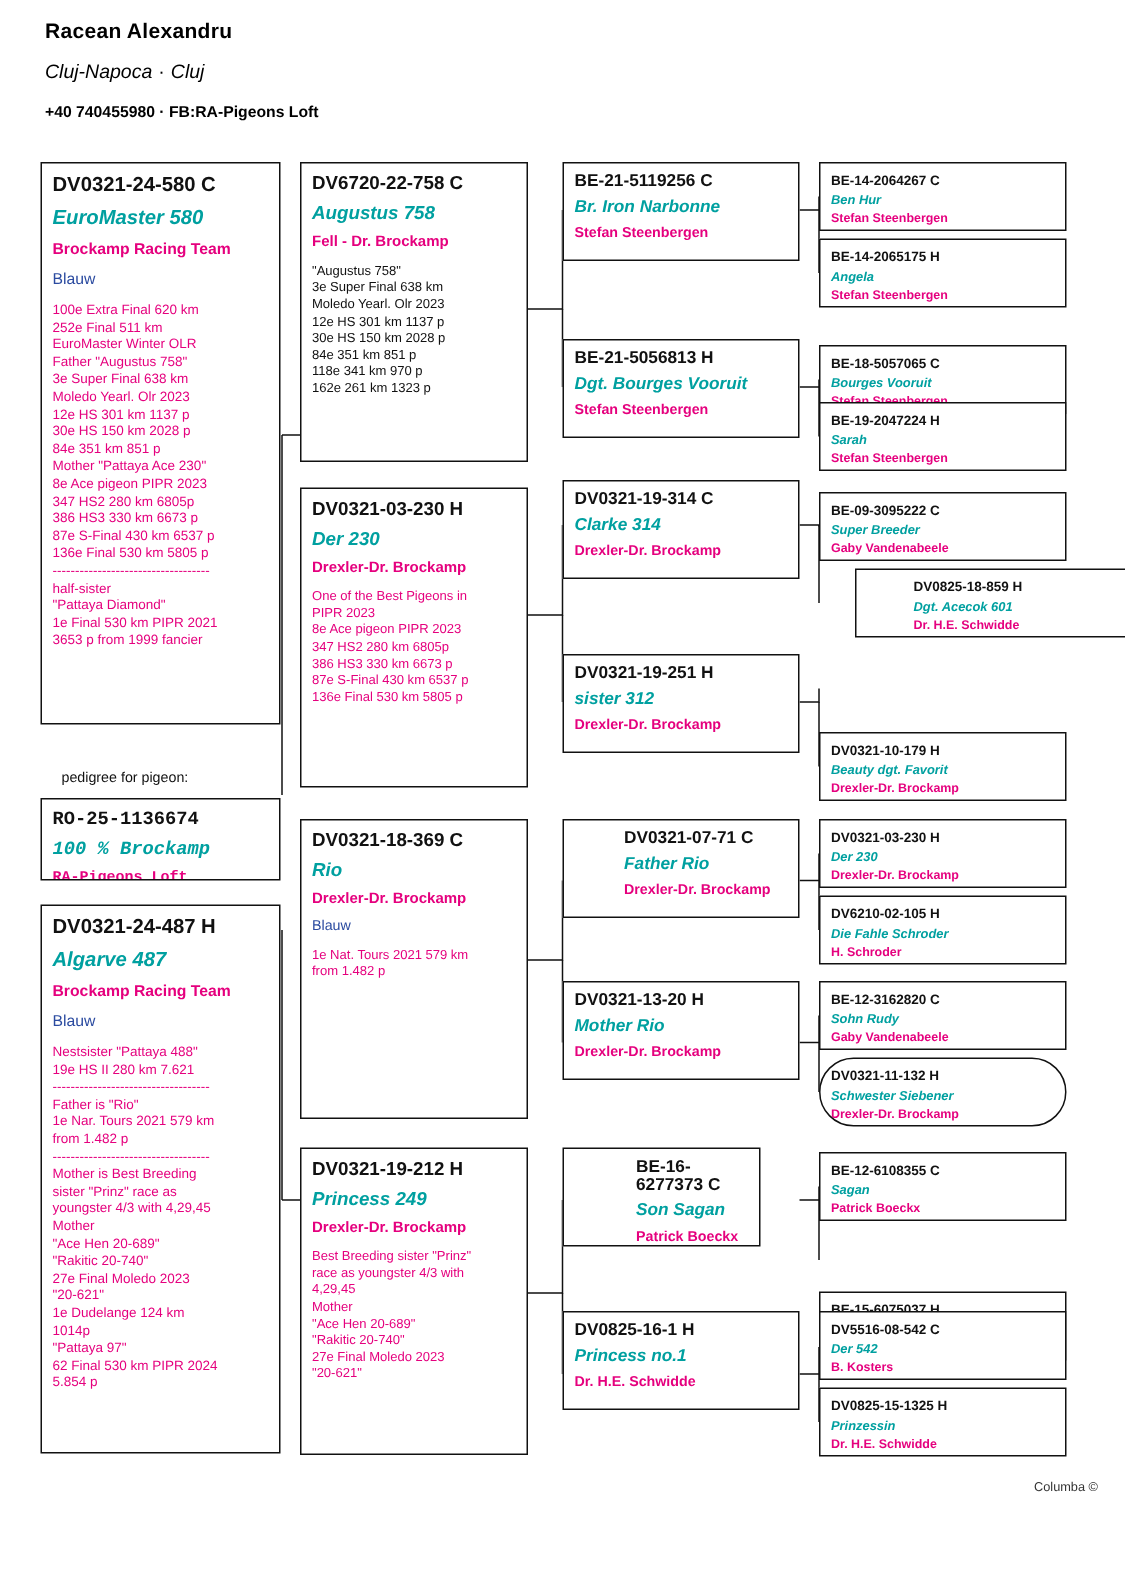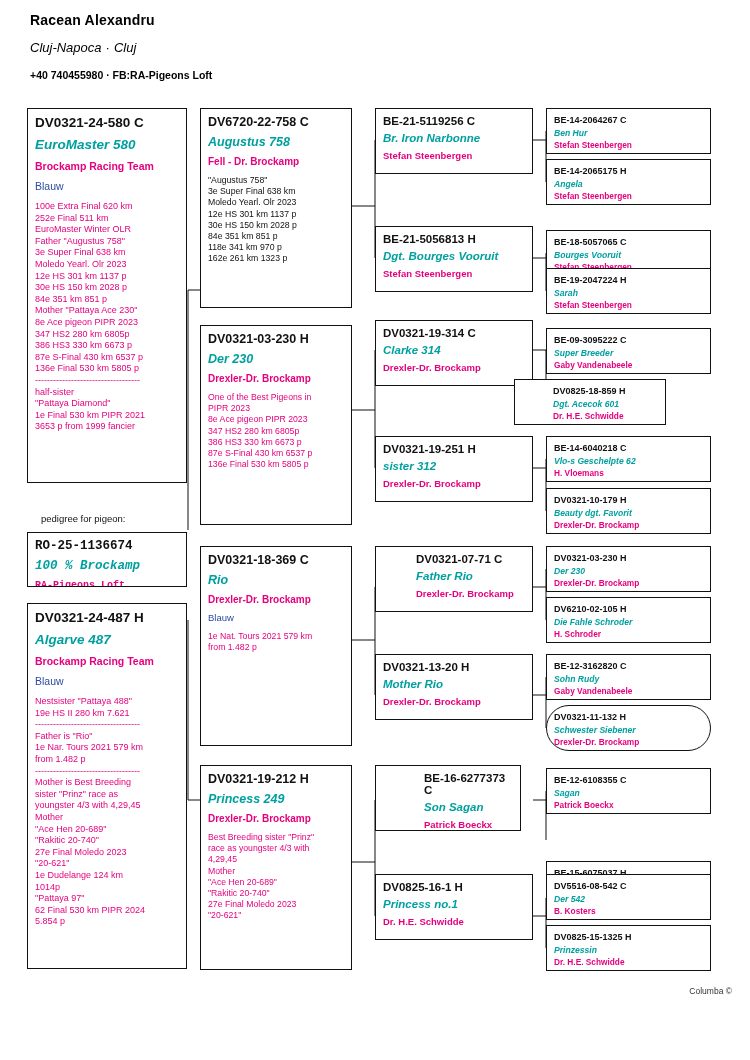--- a/index.html
+++ b/index.html
@@ -250,21 +250,21 @@
   <div class="box s3" style="left:375px;top:546px;width:158px;height:66px;padding-left:40px;">
     <div class="ring c-dark">DV0321-07-71 C</div>
     <div class="name c-teal">Father Rio</div>
     <div class="team c-magenta">Drexler-Dr. Brockamp</div>
   </div>
   <div class="box s3" style="left:375px;top:654px;width:158px;height:66px;">
     <div class="ring c-dark">DV0321-13-20 H</div>
     <div class="name c-teal">Mother Rio</div>
     <div class="team c-magenta">Drexler-Dr. Brockamp</div>
   </div>
-  <div class="box s3" style="left:375px;top:765px;width:146px;height:66px;padding-left:48px;">
+  <div class="box s3" style="left:375px;top:765px;width:132px;height:66px;padding-left:48px;">
     <div class="ring c-dark">BE-16-6277373 C</div>
     <div class="name c-teal">Son Sagan</div>
     <div class="team c-magenta">Patrick Boeckx</div>
   </div>
   <div class="box s3" style="left:375px;top:874px;width:158px;height:66px;">
     <div class="ring c-dark">DV0825-16-1 H</div>
     <div class="name c-teal">Princess no.1</div>
     <div class="team c-magenta">Dr. H.E. Schwidde</div>
   </div>
 
@@ -286,29 +286,24 @@
   <div class="box s4" style="left:546px;top:268px;width:165px;height:46px;">
     <div class="ring c-dark">BE-19-2047224 H</div>
     <div class="name c-teal">Sarah</div>
     <div class="team c-magenta">Stefan Steenbergen</div>
   </div>
   <div class="box s4" style="left:546px;top:328px;width:165px;height:46px;">
     <div class="ring c-dark">BE-09-3095222 C</div>
     <div class="name c-teal">Super Breeder</div>
     <div class="team c-magenta">Gaby Vandenabeele</div>
   </div>
-  <div class="box s4" style="left:514px;top:379px;width:152px;height:46px;padding-left:38px;">
+  <div class="box s4" style="left:570px;top:379px;width:181px;height:46px;padding-left:38px;">
     <div class="ring c-dark">DV0825-18-859 H</div>
     <div class="name c-teal">Dgt. Acecok 601</div>
     <div class="team c-magenta">Dr. H.E. Schwidde</div>
-  </div>
-  <div class="box s4" style="left:546px;top:436px;width:165px;height:46px;">
-    <div class="ring c-dark">BE-14-6040218 C</div>
-    <div class="name c-teal">Vlo-s Geschelpte 62</div>
-    <div class="team c-magenta">H. Vloemans</div>
   </div>
   <div class="box s4" style="left:546px;top:488px;width:165px;height:46px;">
     <div class="ring c-dark">DV0321-10-179 H</div>
     <div class="name c-teal">Beauty dgt. Favorit</div>
     <div class="team c-magenta">Drexler-Dr. Brockamp</div>
   </div>
   <div class="box s4" style="left:546px;top:546px;width:165px;height:46px;">
     <div class="ring c-dark">DV0321-03-230 H</div>
     <div class="name c-teal">Der 230</div>
     <div class="team c-magenta">Drexler-Dr. Brockamp</div>

